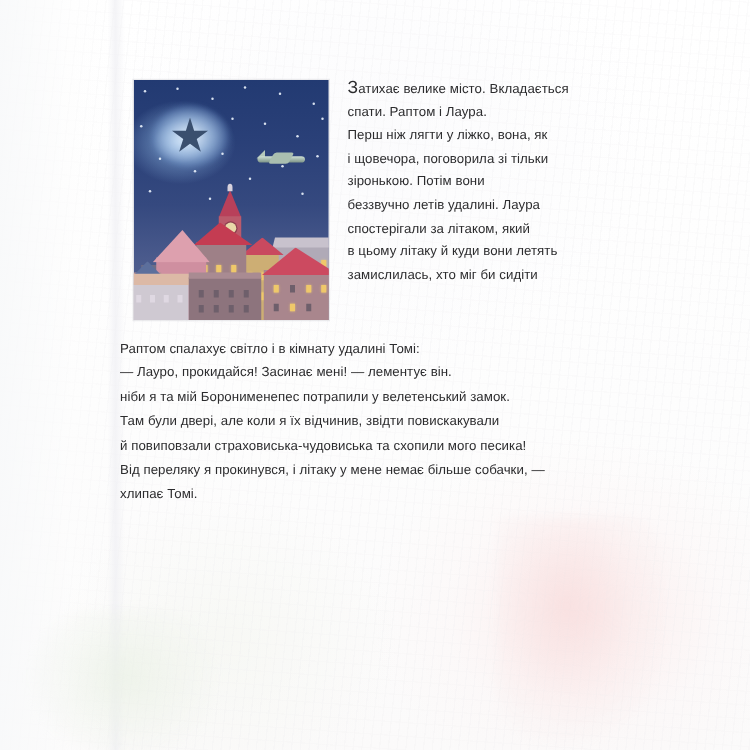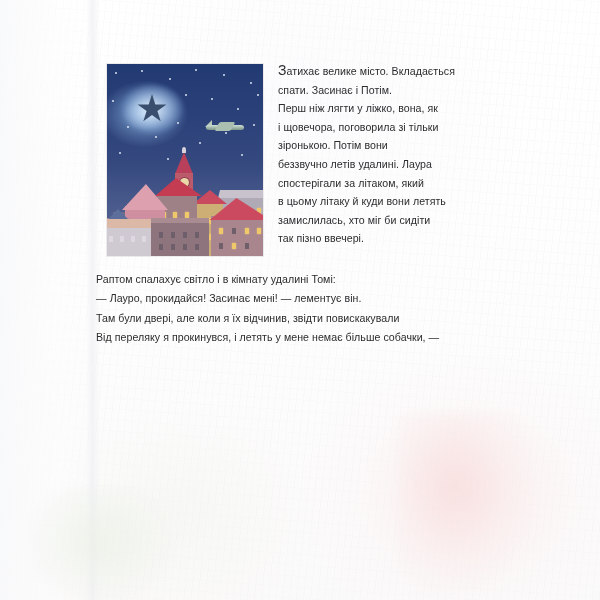--- a/index.html
+++ b/index.html
@@ -343,32 +343,34 @@
         <div class="win dark" style="left:44px; top:22px;"></div>
       </div>
 
     </div>
   </div>
 
   <div class="text-col">
     <div class="line">
       <span class="dropcap">З</span><span>атихає велике місто. Вкладається</span>
     </div>
-    <div class="line">спати. Засинає і Потім.</div>
+    <div class="line">спати. Раптом і Лаура.</div>
     <div class="line">Перш ніж лягти у ліжко, вона, як</div>
     <div class="line">і щовечора, поговорила зі тільки</div>
     <div class="line">зіронькою. Потім вони</div>
     <div class="line">беззвучно летів удалині. Лаура</div>
     <div class="line">спостерігали за літаком, який</div>
     <div class="line">в цьому літаку й куди вони летять</div>
     <div class="line">замислилась, хто міг би сидіти</div>
-    <div class="line">так пізно ввечері.</div>
   </div>
 
   <div class="body-block">
     <div class="line">Раптом спалахує світло і в кімнату удалині Томі:</div>
     <div class="line">— Лауро, прокидайся! Засинає мені! — лементує він.</div>
+    <div class="line">ніби я та мій Боронименепес потрапили у велетенський замок.</div>
     <div class="line">Там були двері, але коли я їх відчинив, звідти повискакували</div>
-    <div class="line">Від переляку я прокинувся, і летять у мене немає більше собачки, —</div>
+    <div class="line">й повиповзали страховиська-чудовиська та схопили мого песика!</div>
+    <div class="line">Від переляку я прокинувся, і літаку у мене немає більше собачки, —</div>
+    <div class="line">хлипає Томі.</div>
   </div>
 
 
 </div>
 
 </body></html>

